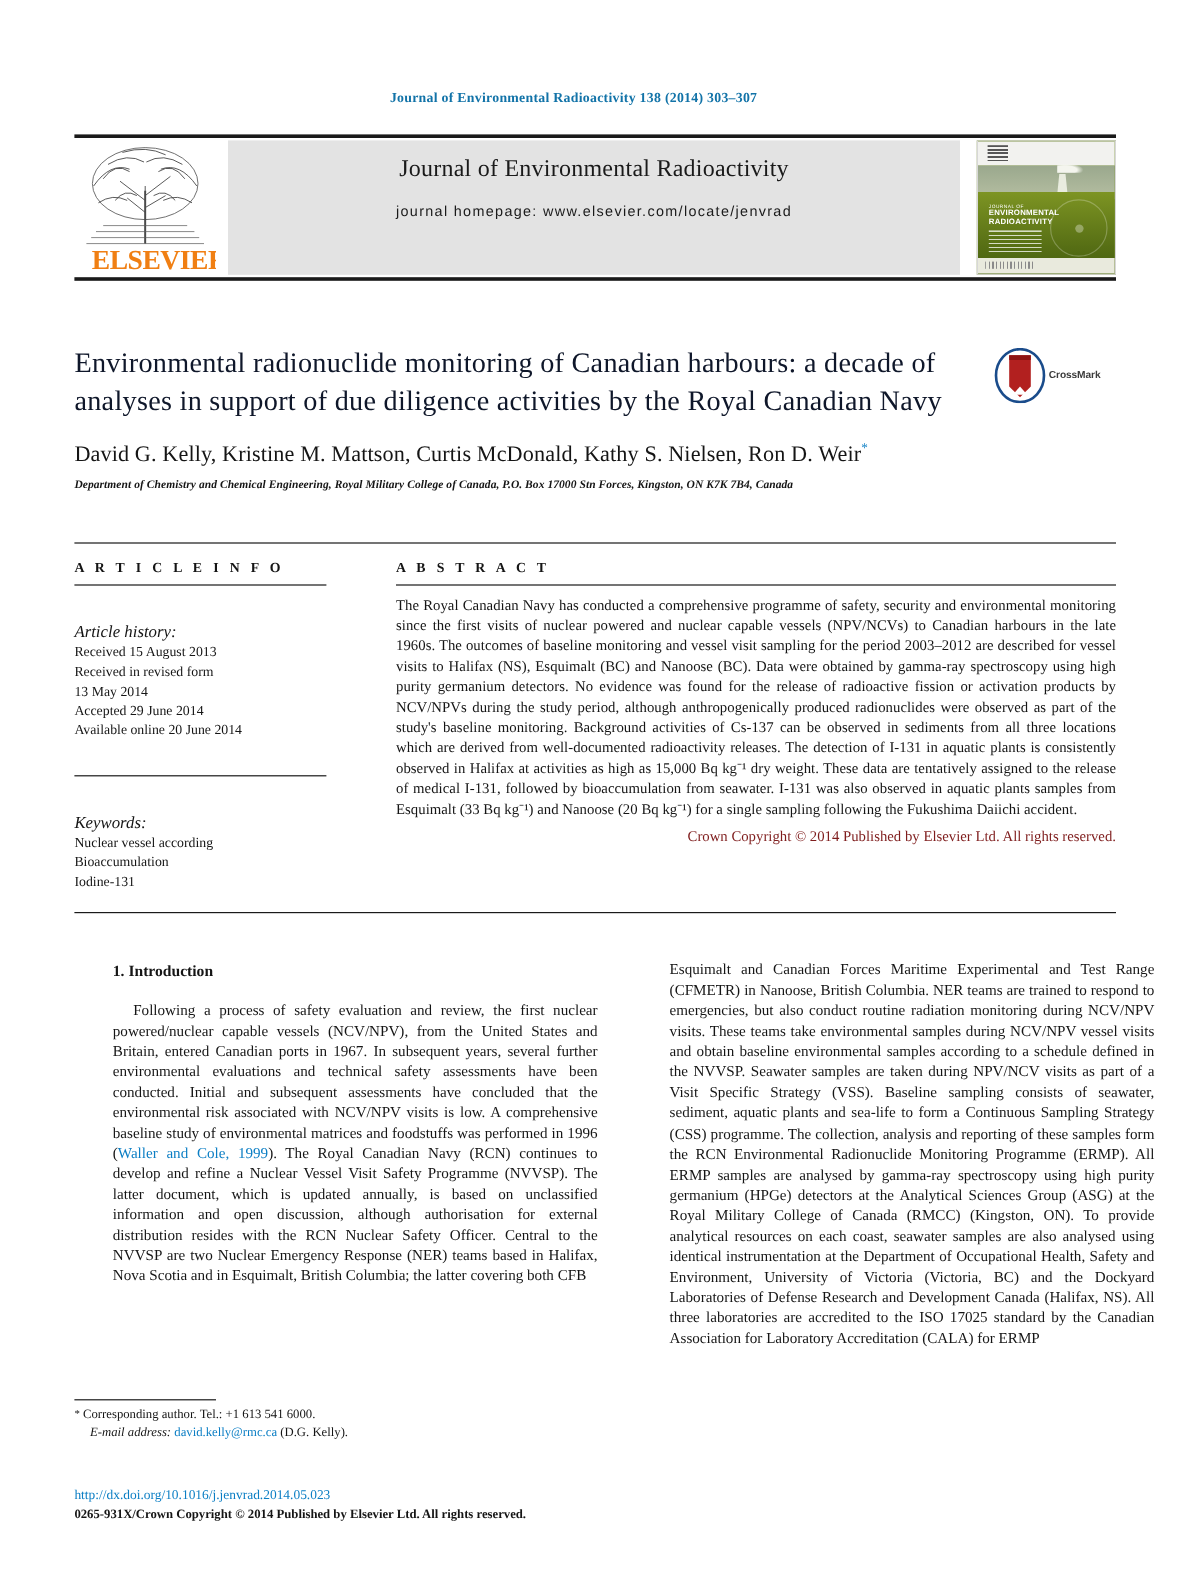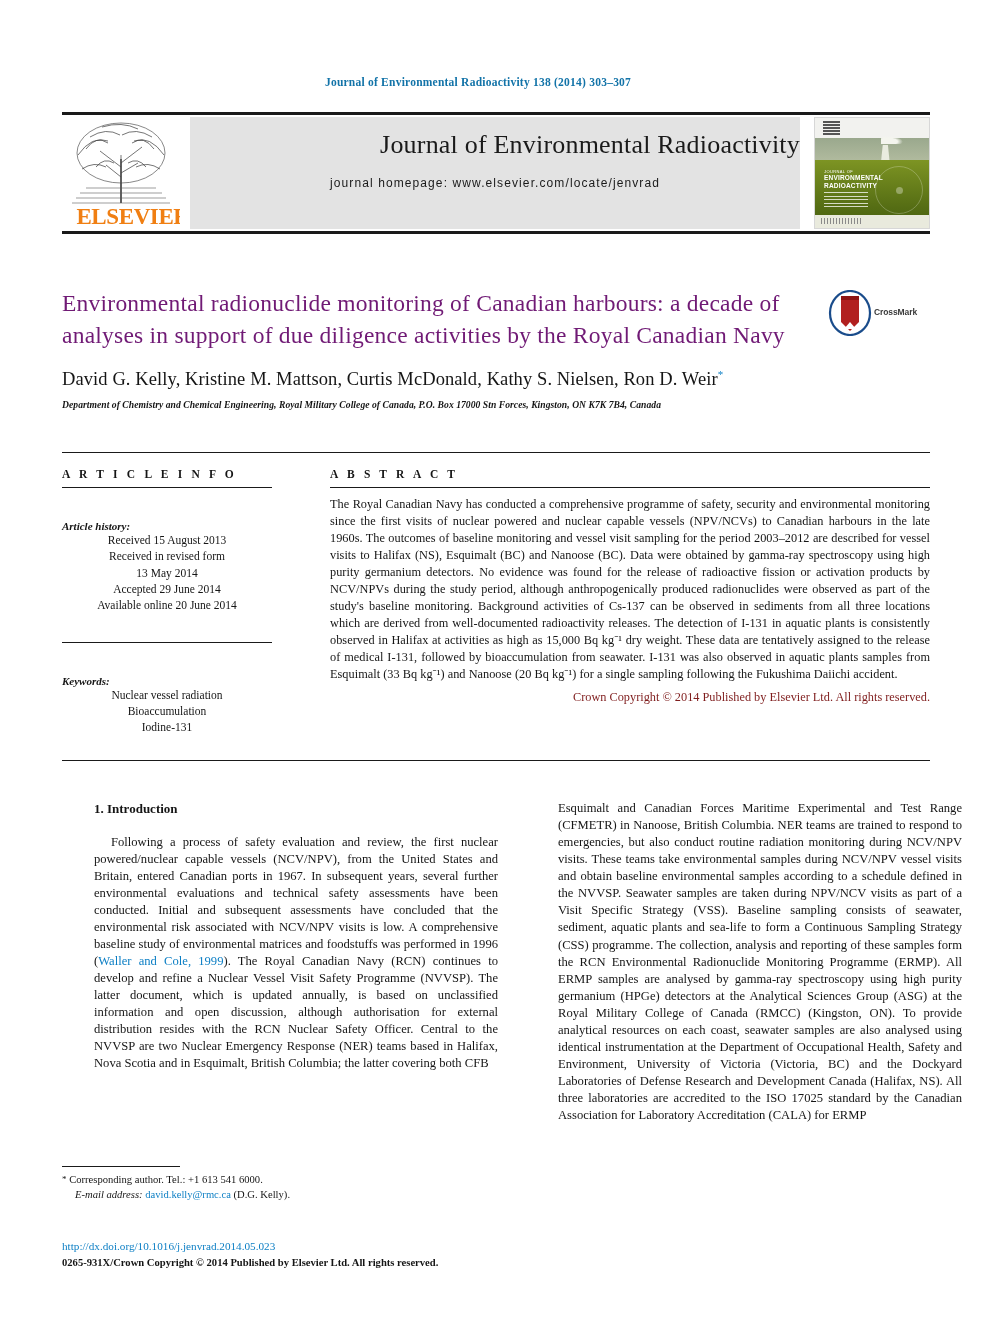--- a/index.html
+++ b/index.html
@@ -91,24 +91,23 @@
     font-family: "Liberation Sans", sans-serif;
     color: #1a1a1a;
     letter-spacing: .01em;
   }
   .sd-link {
     color: #0b7ec4;
   }
   .journal-name {
     margin-top: 13px;
     font-family: "Liberation Serif", serif;
-    font-size: 26px;
+    font-size: 20px;
     letter-spacing: .2px;
     color: #1a1a1a;
-    text-align: right;
   }
   .homepage-line {
     margin-top: 16px;
     font-family: "Liberation Sans", sans-serif;
     font-size: 12px;
     letter-spacing: 1.1px;
     color: #1a1a1a;
   }
   .cover-thumb {
     position: absolute;
@@ -196,21 +195,21 @@
   .titleblock {
     position: absolute;
     left: 62px;
     top: 288px;
     width: 740px;
   }
   .art-title {
     font-family: "Liberation Serif", serif;
     font-size: 23.5px;
     line-height: 1.36;
-    color: #701a75;
+    color: #0f172a;
     letter-spacing: .01em;
   }
   .authors {
     margin-top: 16px;
     font-family: "Liberation Serif", serif;
     font-size: 18.5px;
     color: #151515;
     letter-spacing: .005em;
   }
   .authors sup { font-size: 11px; color: #0b7ec4; }
@@ -278,31 +277,30 @@
   .thinrule {
     height: 1px;
     background: #1a1a1a;
     margin: 7px 0 8px 0;
   }
   .thinrule.short { width: 210px; }
   .thinrule.wide  { width: 600px; }
   .info-head {
     font-family: "Liberation Serif", serif;
     font-style: italic;
-    font-weight: 700;
-    font-size: 11px;
+    font-weight: 400;
+    font-size: 14px;
     color: #151515;
     margin-top: 32px;
   }
   .info-line {
     font-family: "Liberation Serif", serif;
     font-size: 11.5px;
     line-height: 1.42;
     color: #151515;
-    text-align: center;
   }
   .info-gap { height: 21px; }
   .abstract-body {
     font-family: "Liberation Serif", serif;
     font-size: 12.3px;
     line-height: 1.385;
     text-align: justify;
     color: #151515;
     letter-spacing: .002em;
   }
@@ -458,21 +456,21 @@
     <div class="thinrule short"></div>
     <div class="info-head">Article history:</div>
     <div class="info-line">Received 15 August 2013</div>
     <div class="info-line">Received in revised form</div>
     <div class="info-line">13 May 2014</div>
     <div class="info-line">Accepted 29 June 2014</div>
     <div class="info-line">Available online 20 June 2014</div>
     <div class="info-gap"></div>
     <div class="thinrule short"></div>
     <div class="info-head">Keywords:</div>
-    <div class="info-line">Nuclear vessel radiation</div>
+    <div class="info-line">Nuclear vessel according</div>
     <div class="info-line">Bioaccumulation</div>
     <div class="info-line">Iodine-131</div>
   </div>
 
   <div class="abscol">
     <div class="sec-caps">A B S T R A C T</div>
     <div class="thinrule wide"></div>
     <div class="abstract-body">The Royal Canadian Navy has conducted a comprehensive programme of safety, security and environmental monitoring since the first visits of nuclear powered and nuclear capable vessels (NPV/NCVs) to Canadian harbours in the late 1960s. The outcomes of baseline monitoring and vessel visit sampling for the period 2003–2012 are described for vessel visits to Halifax (NS), Esquimalt (BC) and Nanoose (BC). Data were obtained by gamma-ray spectroscopy using high purity germanium detectors. No evidence was found for the release of radioactive fission or activation products by NCV/NPVs during the study period, although anthropogenically produced radionuclides were observed as part of the study's baseline monitoring. Background activities of Cs-137 can be observed in sediments from all three locations which are derived from well-documented radioactivity releases. The detection of I-131 in aquatic plants is consistently observed in Halifax at activities as high as 15,000 Bq kg⁻¹ dry weight. These data are tentatively assigned to the release of medical I-131, followed by bioaccumulation from seawater. I-131 was also observed in aquatic plants samples from Esquimalt (33 Bq kg⁻¹) and Nanoose (20 Bq kg⁻¹) for a single sampling following the Fukushima Daiichi accident.</div>
     <div class="copyright">Crown Copyright © 2014 Published by Elsevier Ltd. All rights reserved.</div>
   </div>

